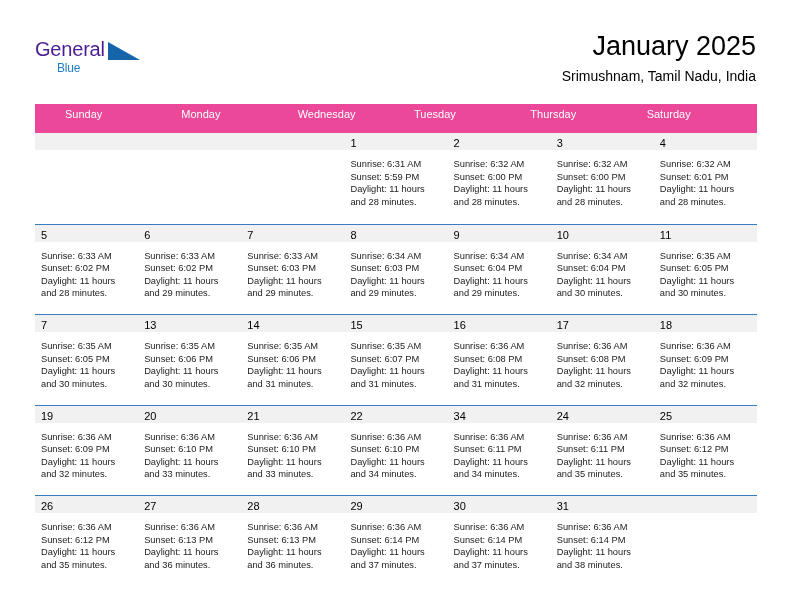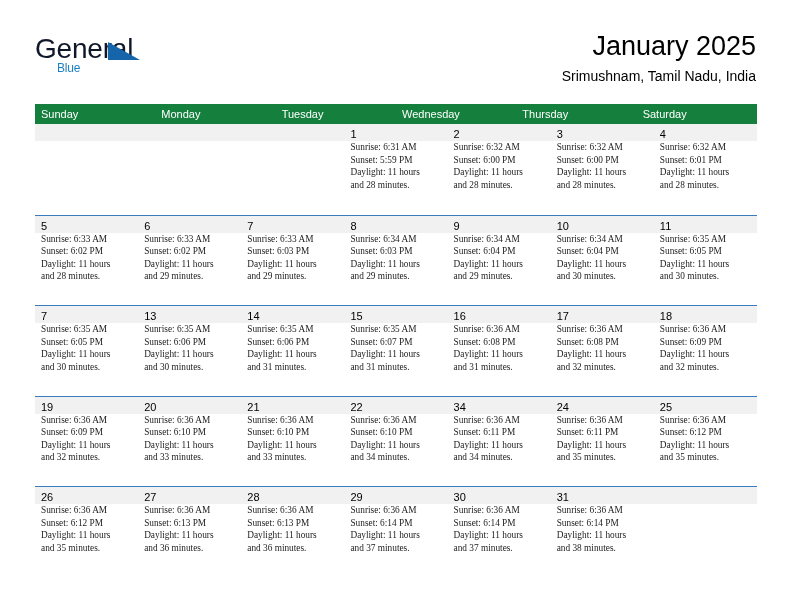--- a/index.html
+++ b/index.html
@@ -29,22 +29,22 @@
     position: absolute;
     left: 35px;
     top: 38px;
     width: 130px;
     height: 48px;
   }
   .logo-general {
     position: absolute;
     left: 0;
     top: 0;
-    font-size: 28px;
-    color: #0f172a;
+    font-size: 20px;
+    color: #4c1d95;
     letter-spacing: -0.2px;
     line-height: 22px;
   }
   .logo-blue {
     position: absolute;
     left: 22px;
     top: 19px;
     font-size: 12px;
     color: #1d7fc4;
     letter-spacing: -0.2px;
@@ -82,22 +82,23 @@
   
   .calendar {
     position: absolute;
     left: 35px;
     top: 104px;
     width: 722px;
   }
   .weekday-row {
     display: flex;
     width: 722px;
-    background: #15803d;
-    height: 20px;
+    background: #ec4899;
+    height: 29px;
+    padding-left: 24px;
   }
   .weekday {
     flex: 1 1 0;
     color: #ffffff;
     font-size: 11px;
     line-height: 21px;
     padding-left: 6px;
     white-space: nowrap;
     overflow: hidden;
   }
@@ -118,22 +119,21 @@
     height: 17px;
     background: #f1f1f1;
     padding-left: 6px;
   }
   .day-num {
     font-size: 11px;
     color: #000000;
     line-height: 17px;
   }
   .day-body {
-    padding: 0 5px 0 6px;
-    font-family: Liberation Serif, serif;
+    padding: 8px 5px 0 6px;
   }
   .day-line {
     font-size: 9.3px;
     color: #222222;
     line-height: 12.6px;
     white-space: nowrap;
   }
   .day-cell.empty .day-strip { background: #f1f1f1; }
 </style>
 </head>
@@ -150,22 +150,22 @@
     <div class="title-block">
       <div class="cal-title">January 2025</div>
       <div class="cal-subtitle">Srimushnam, Tamil Nadu, India</div>
     </div>
   </div>
 
   <div class="calendar">
     <div class="weekday-row">
       <div class="weekday">Sunday</div>
       <div class="weekday">Monday</div>
+      <div class="weekday">Wednesday</div>
       <div class="weekday">Tuesday</div>
-      <div class="weekday">Wednesday</div>
       <div class="weekday">Thursday</div>
       <div class="weekday">Saturday</div>
     </div>
     <div id="weeks-container">
         <div class="week-row first">
           <div class="day-cell empty">
             <div class="day-strip"><span class="day-num"></span></div>
           </div>
           <div class="day-cell empty">
             <div class="day-strip"><span class="day-num"></span></div>

